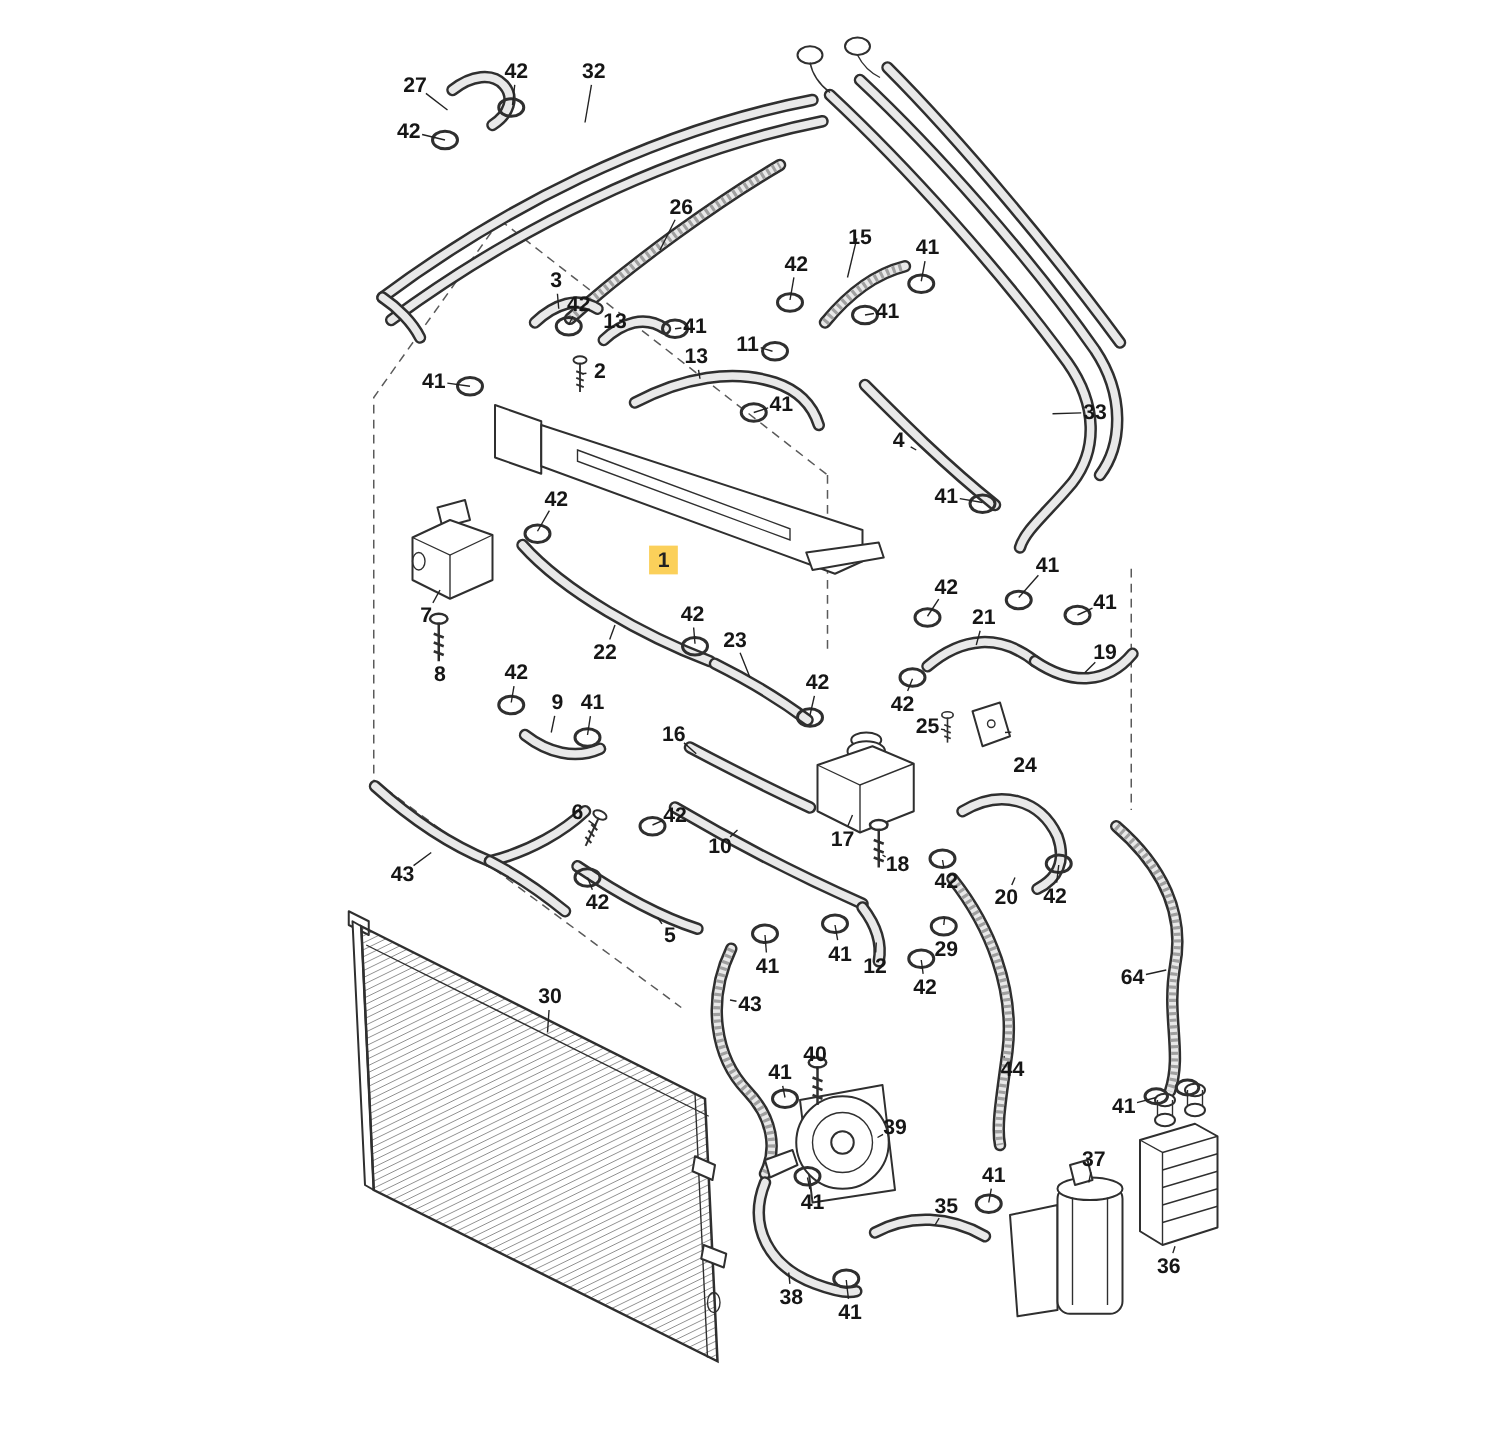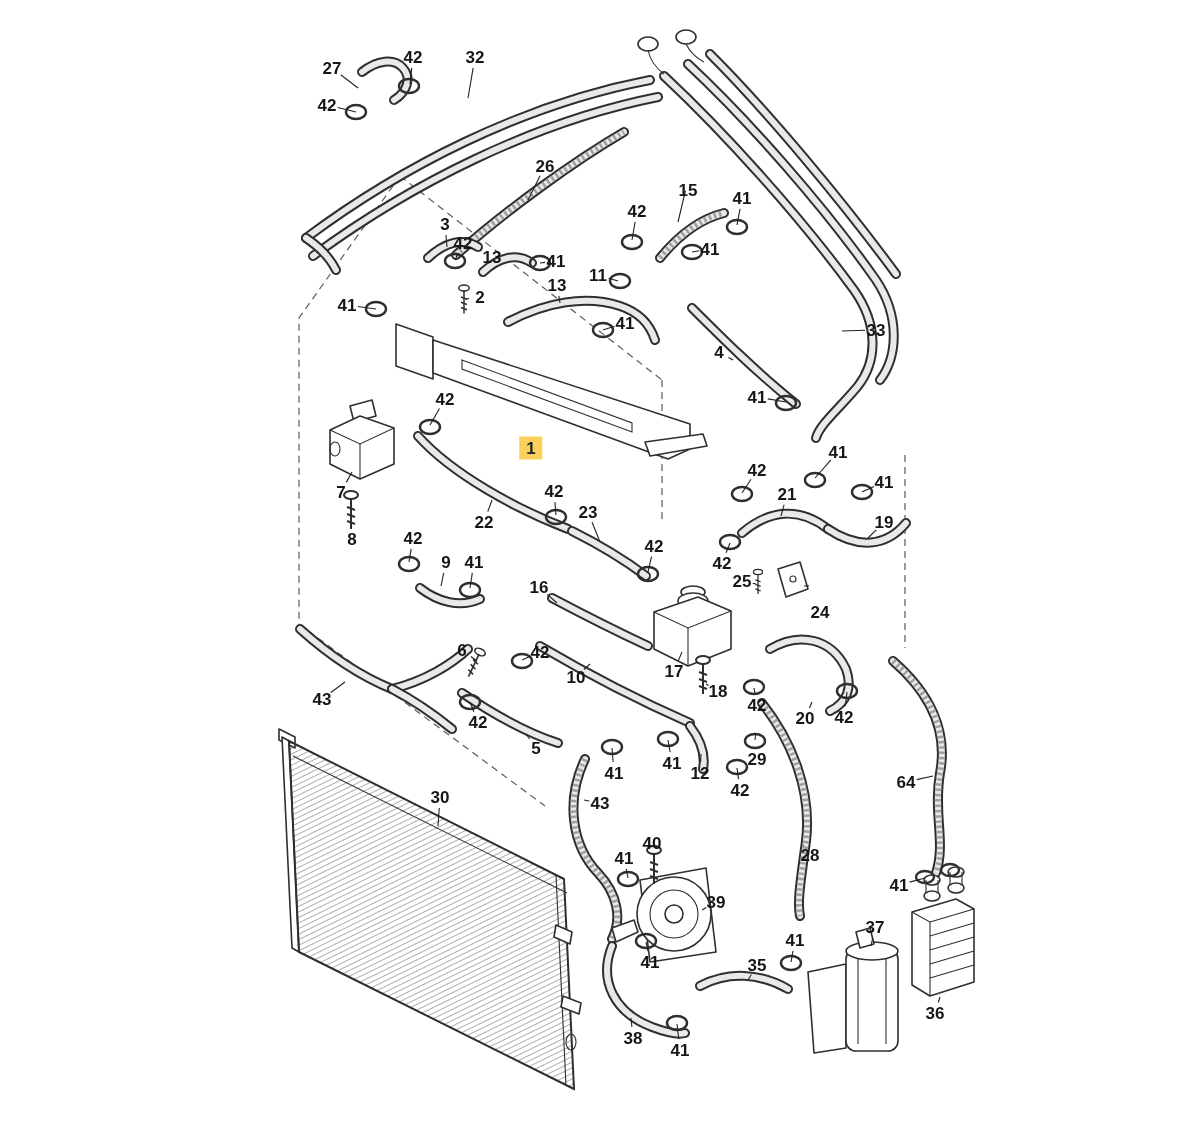--- a/index.html
+++ b/index.html
@@ -402,21 +402,21 @@
       <div class="callout" style="left: 757px; top: 723px; margin-top: 36px;">29</div>
       <div class="callout" style="left: 805px; top: 718px;">20</div>
       <div class="callout" style="left: 844px; top: 717px;">42</div>
       <div class="callout" style="left: 614px; top: 773px;">41</div>
       <div class="callout" style="left: 672px; top: 763px;">41</div>
       <div class="callout" style="left: 700px; top: 773px;">12</div>
       <div class="callout" style="left: 740px; top: 790px;">42</div>
       <div class="callout" style="left: 906px; top: 782px;">64</div>
       <div class="callout" style="left: 440px; top: 797px;">30</div>
       <div class="callout" style="left: 600px; top: 803px;">43</div>
-      <div class="callout" style="left: 810px; top: 855px;">28</div>
+      <div class="callout" style="left: 810px; top: 855px;">44</div>
       <div class="callout" style="left: 652px; top: 843px;">40</div>
       <div class="callout" style="left: 624px; top: 858px;">41</div>
       <div class="callout" style="left: 716px; top: 902px;">39</div>
       <div class="callout" style="left: 899px; top: 885px;">41</div>
       <div class="callout" style="left: 875px; top: 927px;">37</div>
       <div class="callout" style="left: 795px; top: 940px;">41</div>
       <div class="callout" style="left: 650px; top: 962px;">41</div>
       <div class="callout" style="left: 757px; top: 965px;">35</div>
       <div class="callout" style="left: 935px; top: 1013px;">36</div>
       <div class="callout" style="left: 633px; top: 1038px;">38</div>

